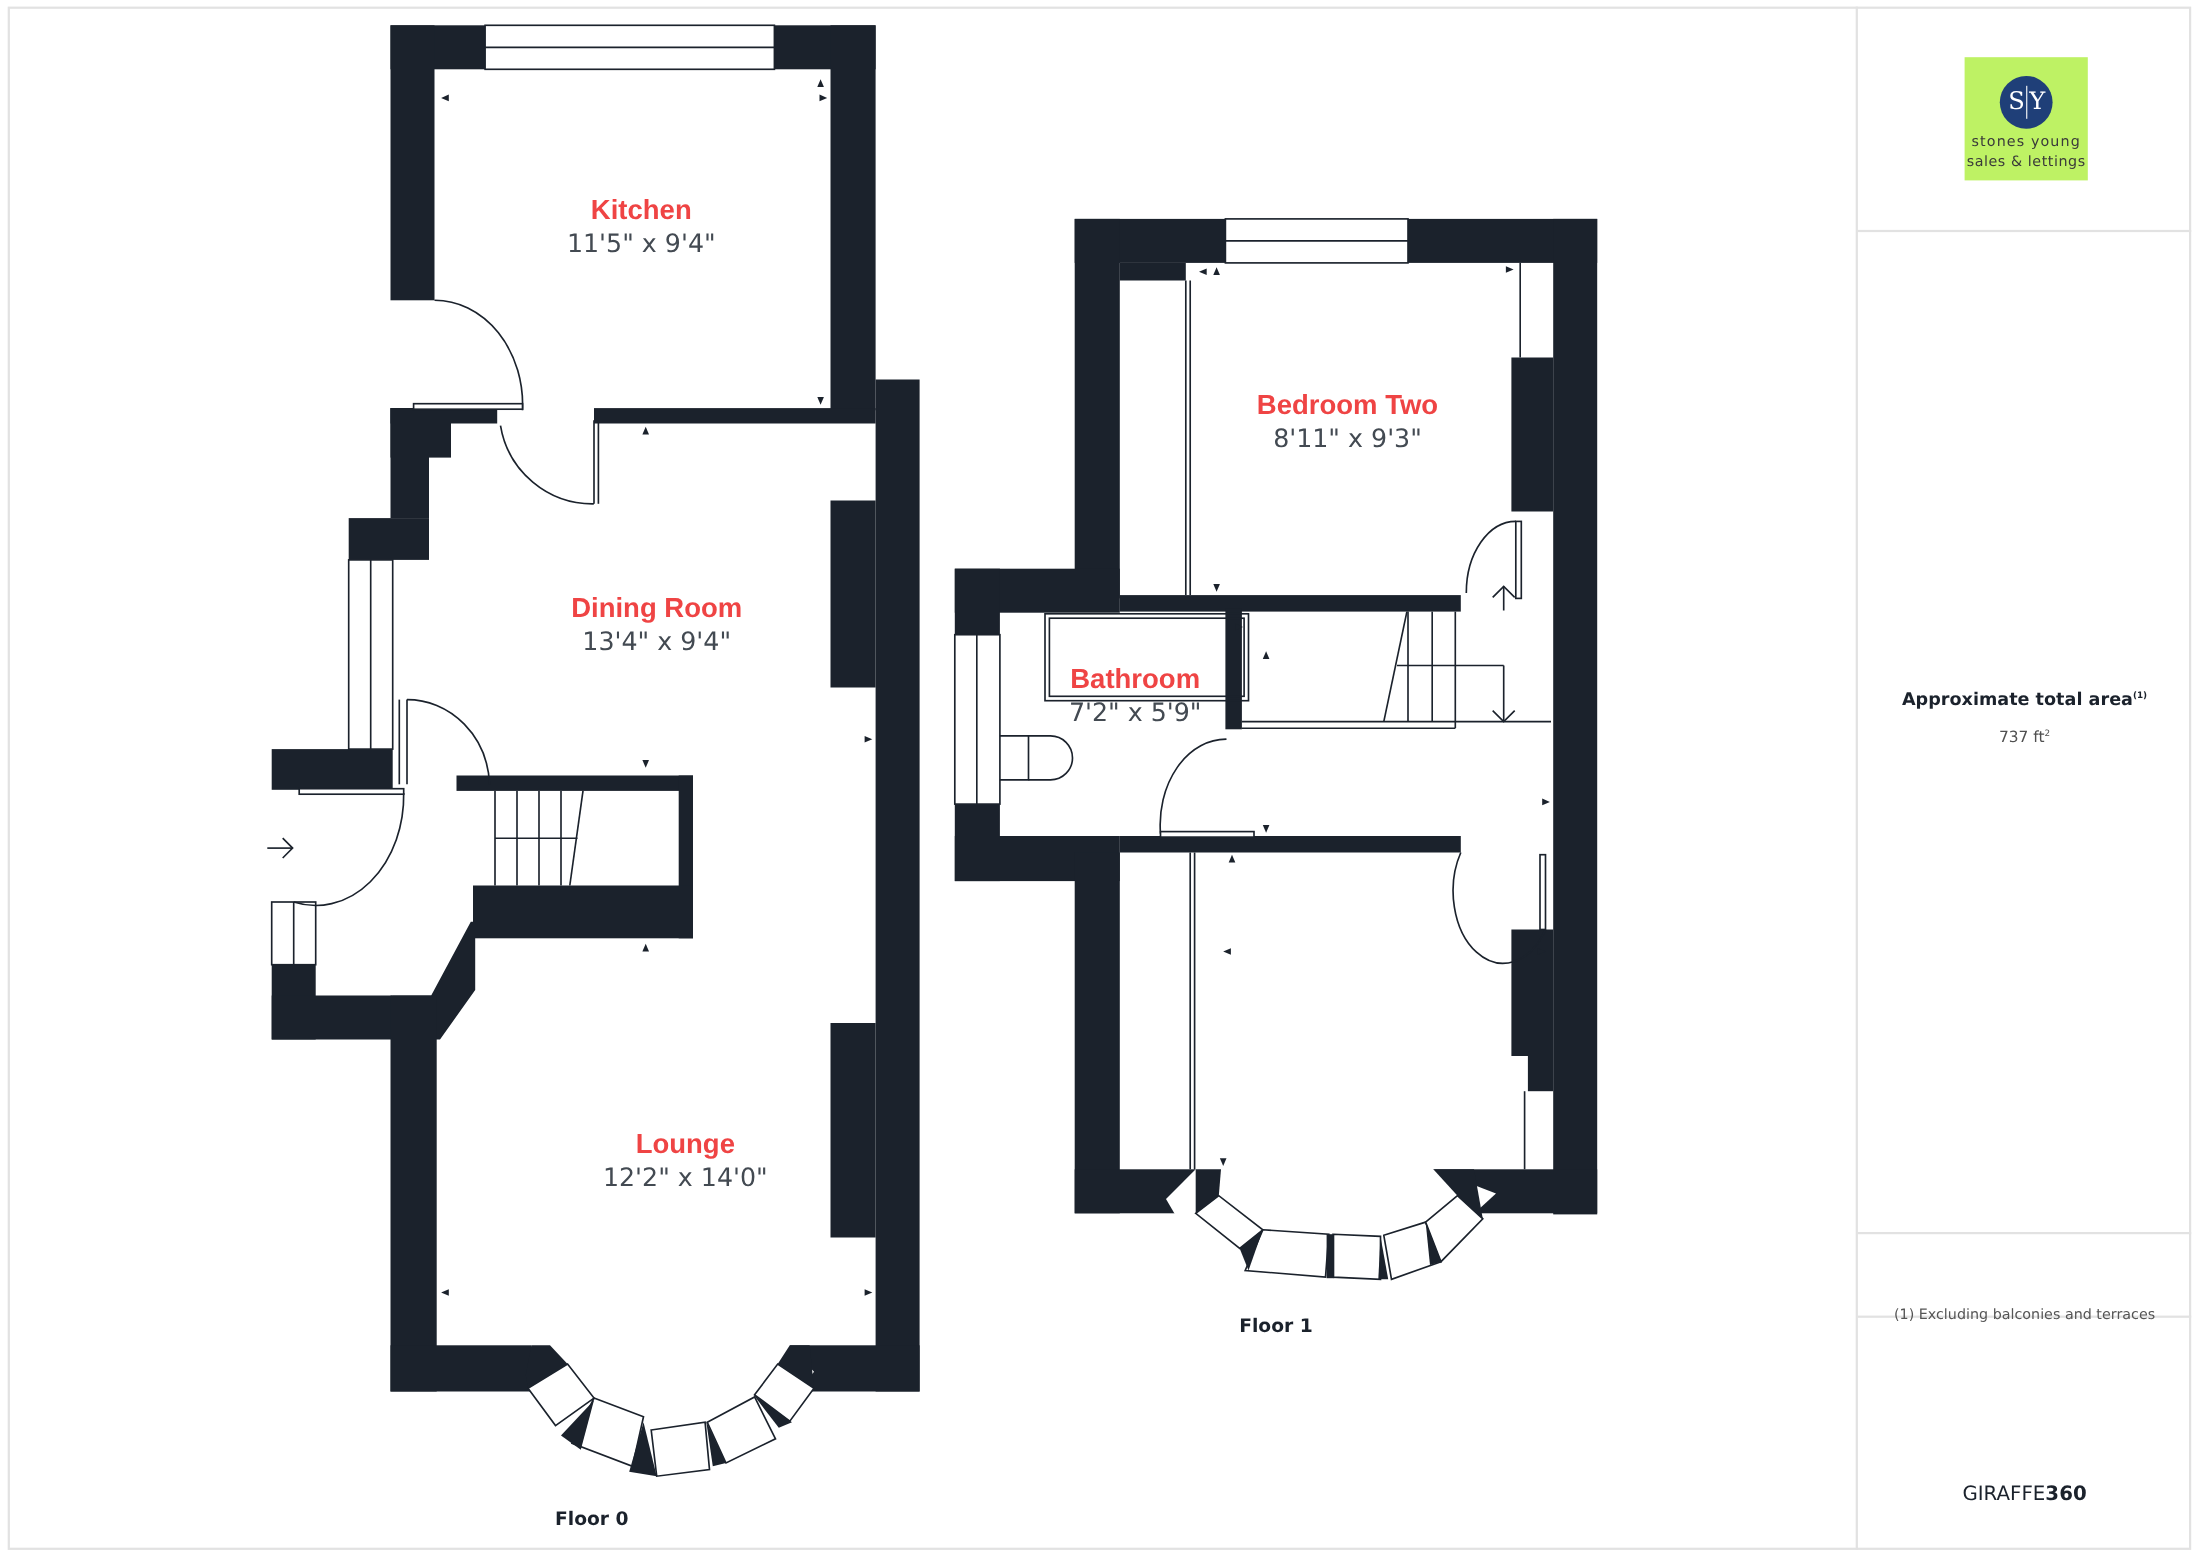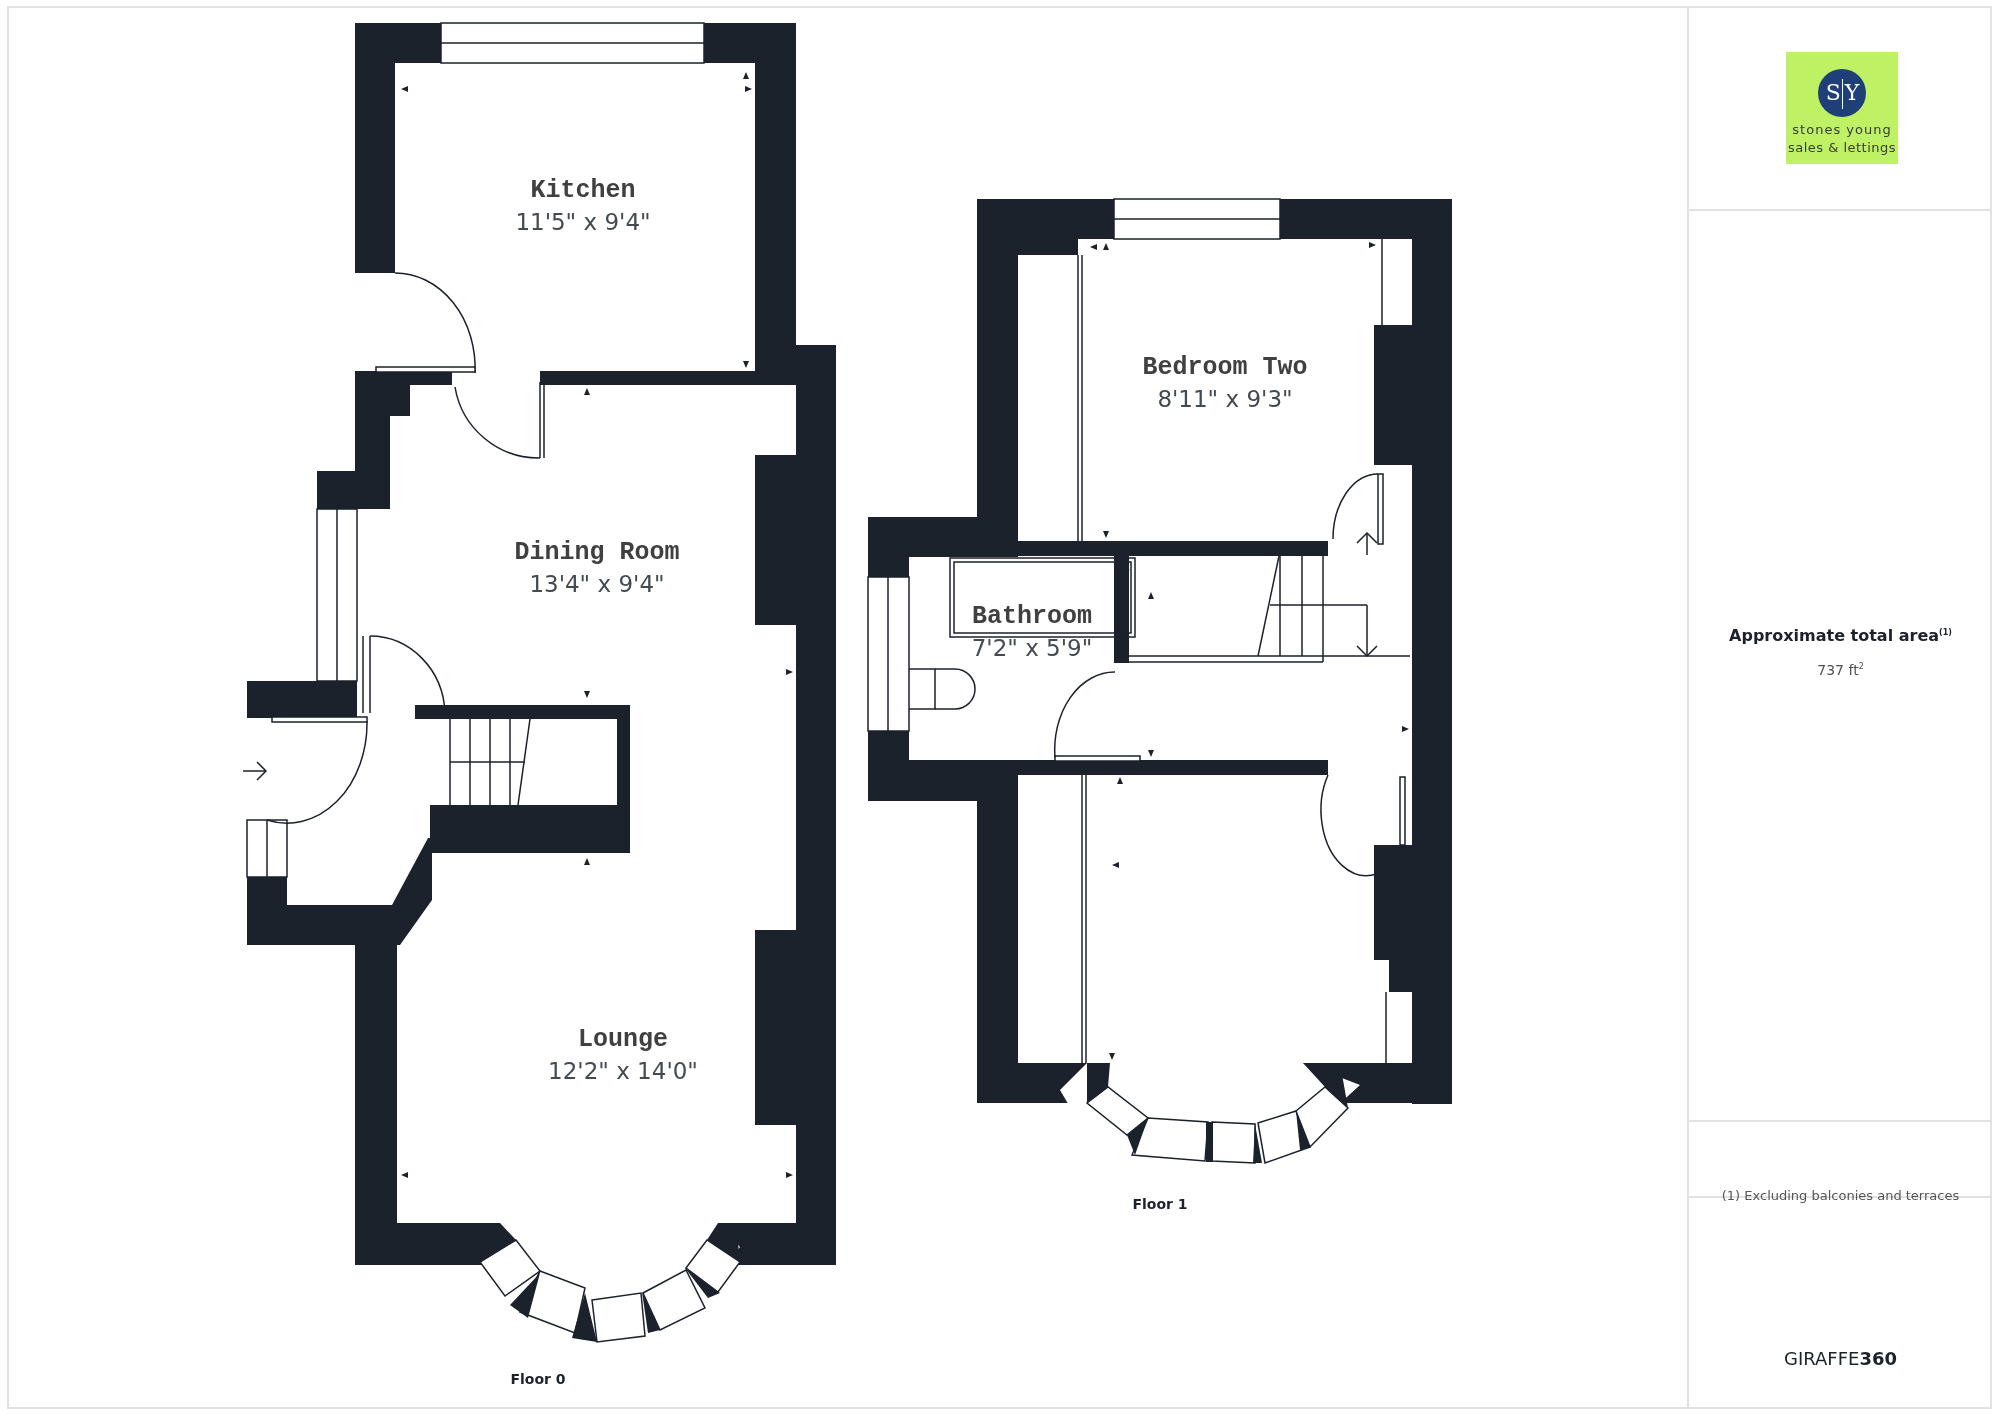--- a/index.html
+++ b/index.html
@@ -1,23 +1,23 @@
 <!DOCTYPE html>
 <html><head>
   <meta charset="utf-8">
   <style>
     html, body { margin: 0; padding: 0; background: #ffffff; }
     body { width: 2000px; height: 1415px; position: relative; overflow: hidden; font-family: "DejaVu Sans", sans-serif; }
     .frame { position: absolute; left: 7px; top: 6px; width: 1985px; height: 1403px; border: 2px solid #e2e2e2; box-sizing: border-box; }
     .plan { position: absolute; left: 0; top: 0; width: 1687px; height: 1415px; }
     .plan svg { position: absolute; left: 0; top: 0; }
     .room-label { position: absolute; text-align: center; transform: translateX(-50%); white-space: nowrap; }
-    .room-name { font-family: Liberation Mono, monospace; font-weight: bold; font-size: 25px; color: #404040; line-height: 30px; }
+    .room-name { font-family: Liberation Sans, sans-serif; font-weight: bold; font-size: 25px; color: #ef4444; line-height: 30px; }
     .room-dim { font-family: "DejaVu Sans", sans-serif; font-size: 23px; color: #434a52; line-height: 32px; }
-    .floor-label { position: absolute; transform: translateX(-50%); font-weight: bold; font-size: 14px; color: #1b222c; white-space: nowrap; }
+    .floor-label { position: absolute; transform: translateX(-50%); font-weight: bold; font-size: 17px; color: #1b222c; white-space: nowrap; }
 
     .sidebar { position: absolute; left: 1687px; top: 6px; width: 305px; height: 1403px; border-left: 2px solid #e2e2e2; box-sizing: border-box; }
     .sb-logo-cell { position: absolute; left: 0; top: 0; width: 100%; height: 203px; border-bottom: 2px solid #e2e2e2; }
     .logo { position: absolute; left: 97px; top: 46px; width: 112px; height: 112px; background: #bef264; }
     .logo-circle { position: absolute; left: 32px; top: 17px; width: 48px; height: 48px; border-radius: 50%; background: #1f3f78; color: #ffffff; font-family: "DejaVu Serif", serif; font-size: 22px; line-height: 48px; text-align: center; letter-spacing: -1px; }
     .logo-circle .bar { display: inline-block; width: 1px; height: 30px; background: #ffffff; vertical-align: middle; margin: 0 2px; }
     .logo-name { position: absolute; left: 0; top: 70px; width: 100%; text-align: center; font-size: 13px; color: #3a3a3a; letter-spacing: 1px; }
     .logo-sub { position: absolute; left: 0; top: 88px; width: 100%; text-align: center; font-size: 13px; color: #3a3a3a; letter-spacing: 0.5px; }
     .area-title { position: absolute; left: 0; top: 620px; width: 100%; text-align: center; font-weight: bold; font-size: 16px; color: #1b222c; }
     .area-title sup { font-size: 8px; }

